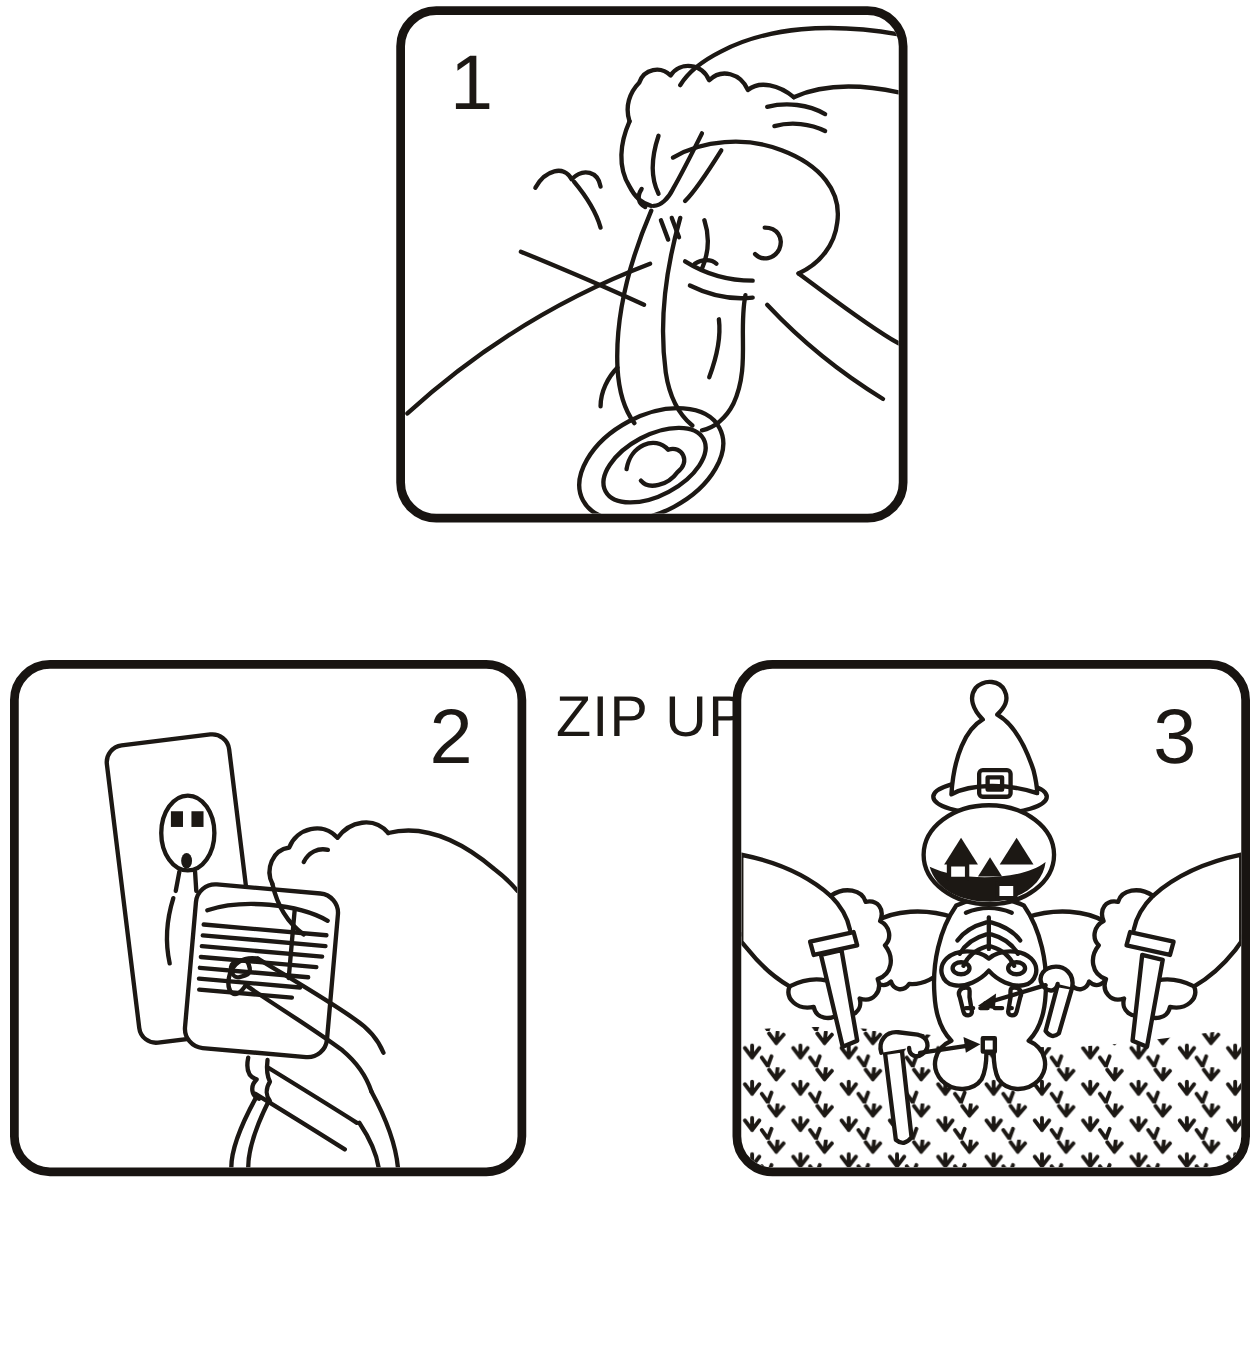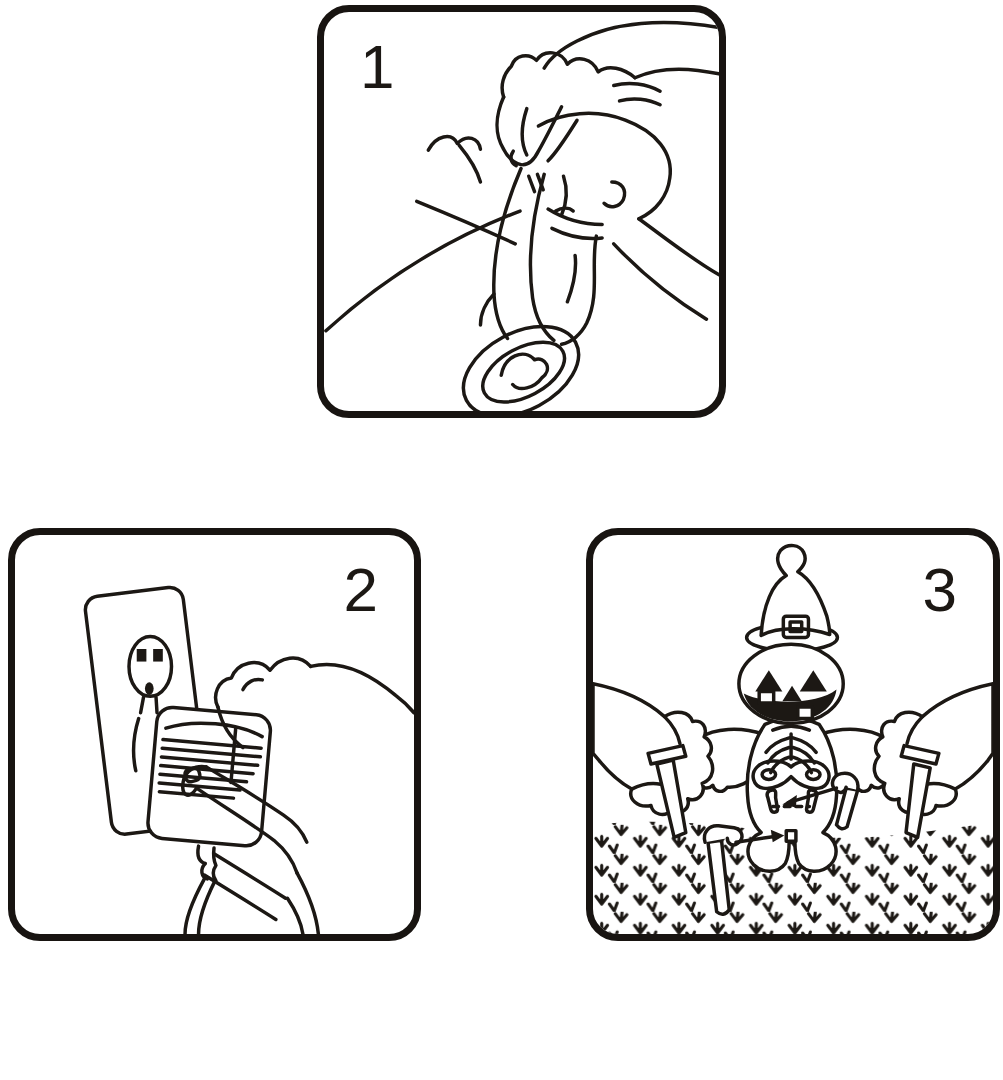--- a/index.html
+++ b/index.html
@@ -71,20 +71,23 @@
         <path class="ink" d="M252,300 C258,284 262,268 260,252"></path>
         <path class="ink" d="M176,292 C168,300 162,312 162,324"></path>
         <g transform="translate(204,372) rotate(-28)">
           <ellipse class="ink" rx="64" ry="40"></ellipse>
           <ellipse class="ink" rx="46" ry="25" cx="2" cy="2"></ellipse>
           <path class="ink" d="M-20,-6 C-8,-22 14,-20 18,-4 C30,-2 30,14 16,16 C4,22 -12,18 -14,8"></path>
         </g>
       </g>
     </svg>
   </div>
+  <div class="caption" id="caption-1">
+    <div>ZIP UP</div>
+  </div>
 
   <div class="panel" id="panel-2">
     <div class="stepnum num-right">2</div>
     <svg viewBox="0 0 413 413">
 
       <g>
         <rect class="inkw" x="86" y="58" width="102" height="248" rx="14" transform="rotate(-7 137 182)"></rect>
         <ellipse class="ink" cx="140" cy="136" rx="22" ry="31"></ellipse>
         <rect class="inkf" x="126" y="118" width="10" height="13"></rect>
         <rect class="inkf" x="143" y="118" width="10" height="13"></rect>

